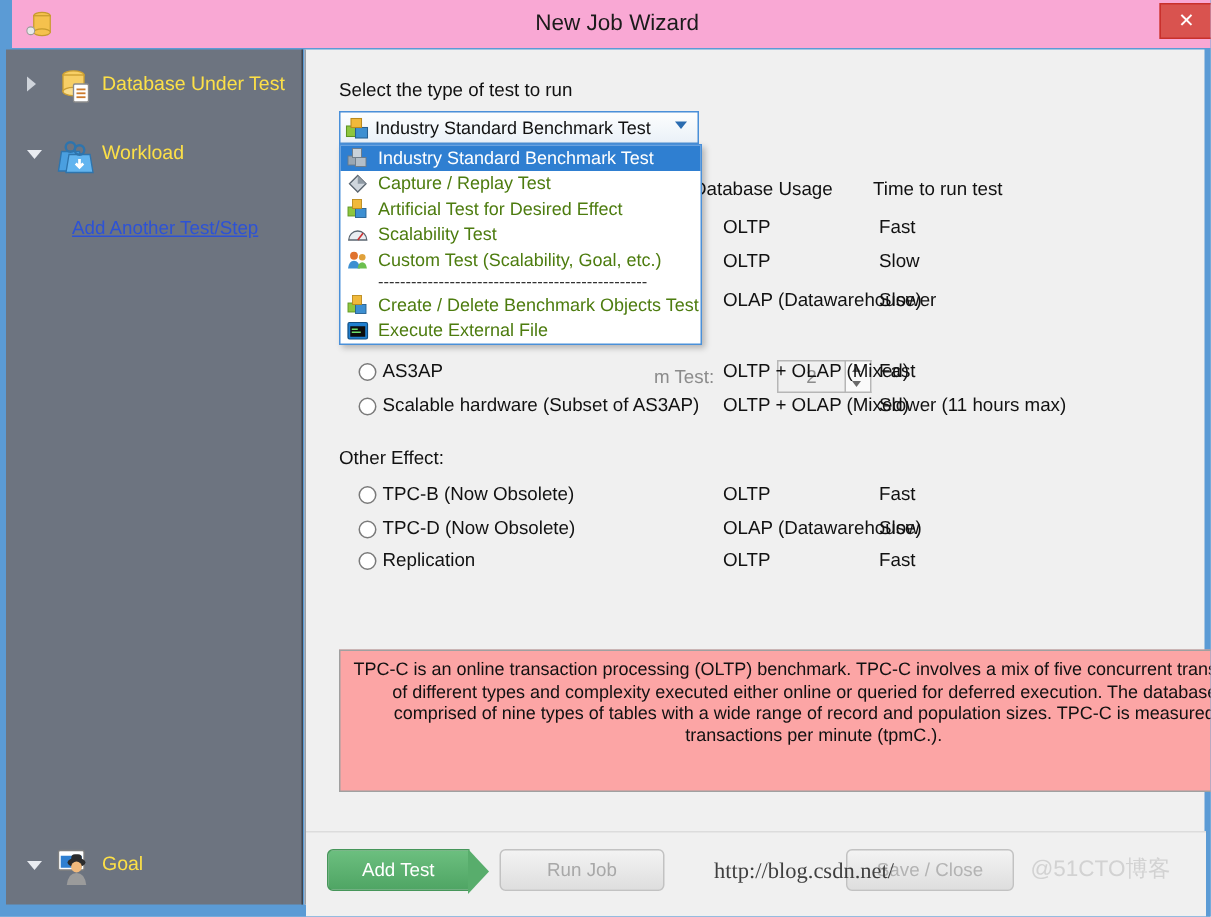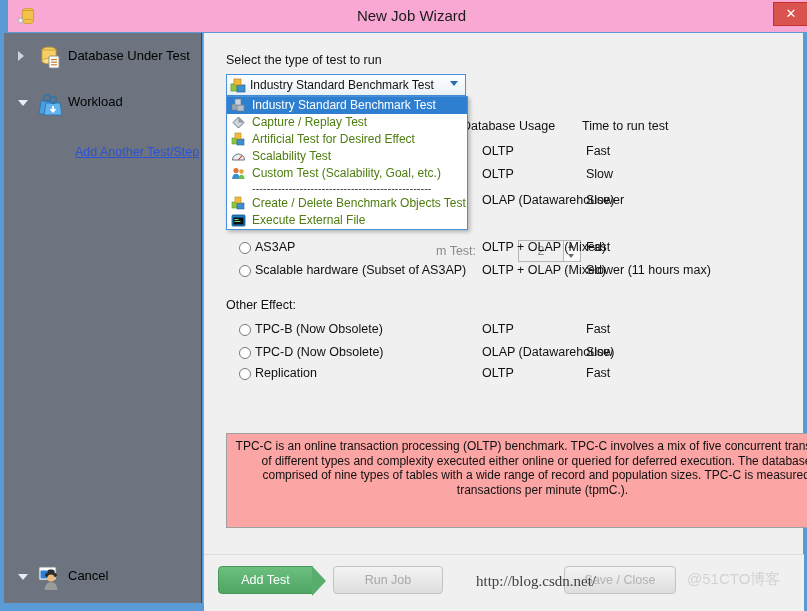--- a/index.html
+++ b/index.html
@@ -55,26 +55,25 @@
     border-left: 6px solid #cfd4db;
     border-top: 5px solid transparent;
     border-bottom: 5px solid transparent;
   }
   .tri-down {
     border-top: 6px solid #e9ecf1;
     border-left: 5px solid transparent;
     border-right: 5px solid transparent;
   }
   .side-ico { position: absolute; left: 32px; top: 4px; width: 28px; height: 28px; }
-  .side-label { position: absolute; left: 64px; top: 9px; font-size: 13px; color: #000000; }
+  .side-label { position: absolute; left: 64px; top: 9px; font-size: 13px; color: #fde047; }
   .side-link {
     position: absolute; left: 44px; top: 112px;
     font-size: 12.5px; color: #2d52d6; text-decoration: underline;
     cursor: pointer;
-    margin-left: 27px;
   }
 
   
   .content {
     position: absolute; left: 203px; top: 33px; width: 600px; height: 570px;
     background: #f0f0f0;
     border-left: 1px solid #9aa0a8;
   }
   .hint {
     position: absolute; left: 22px; top: 20px;
@@ -293,21 +292,21 @@
       <span class="side-ico">
         <svg width="28" height="28" viewBox="0 0 28 28">
           <rect x="3" y="4" width="17" height="13" rx="1" fill="#ffffff" stroke="#7f7f7f" stroke-width="0.9"></rect>
           <rect x="4.5" y="7.5" width="14" height="8" fill="#2f7fd1"></rect>
           <ellipse cx="15" cy="12" rx="6" ry="3" fill="#2b2b2b"></ellipse>
           <rect x="11.5" y="6.5" width="7" height="5" rx="2.4" fill="#2b2b2b"></rect>
           <circle cx="15" cy="15" r="3.6" fill="#f0b97c"></circle>
           <path d="M8.5 27 Q9.5 19 15 19 Q20.5 19 21.5 27 Z" fill="#9b9b9b"></path>
         </svg>
       </span>
-      <span class="side-label">Cancel</span>
+      <span class="side-label">Goal</span>
     </div>
   </div>
 
   <div class="content">
 
     <div class="hint">Select the type of test to run</div>
 
     <div class="col-head" style="left:258px; top:86px;">Database Usage</div>
     <div class="col-head" style="left:378px; top:86px;">Time to run test</div>
 

